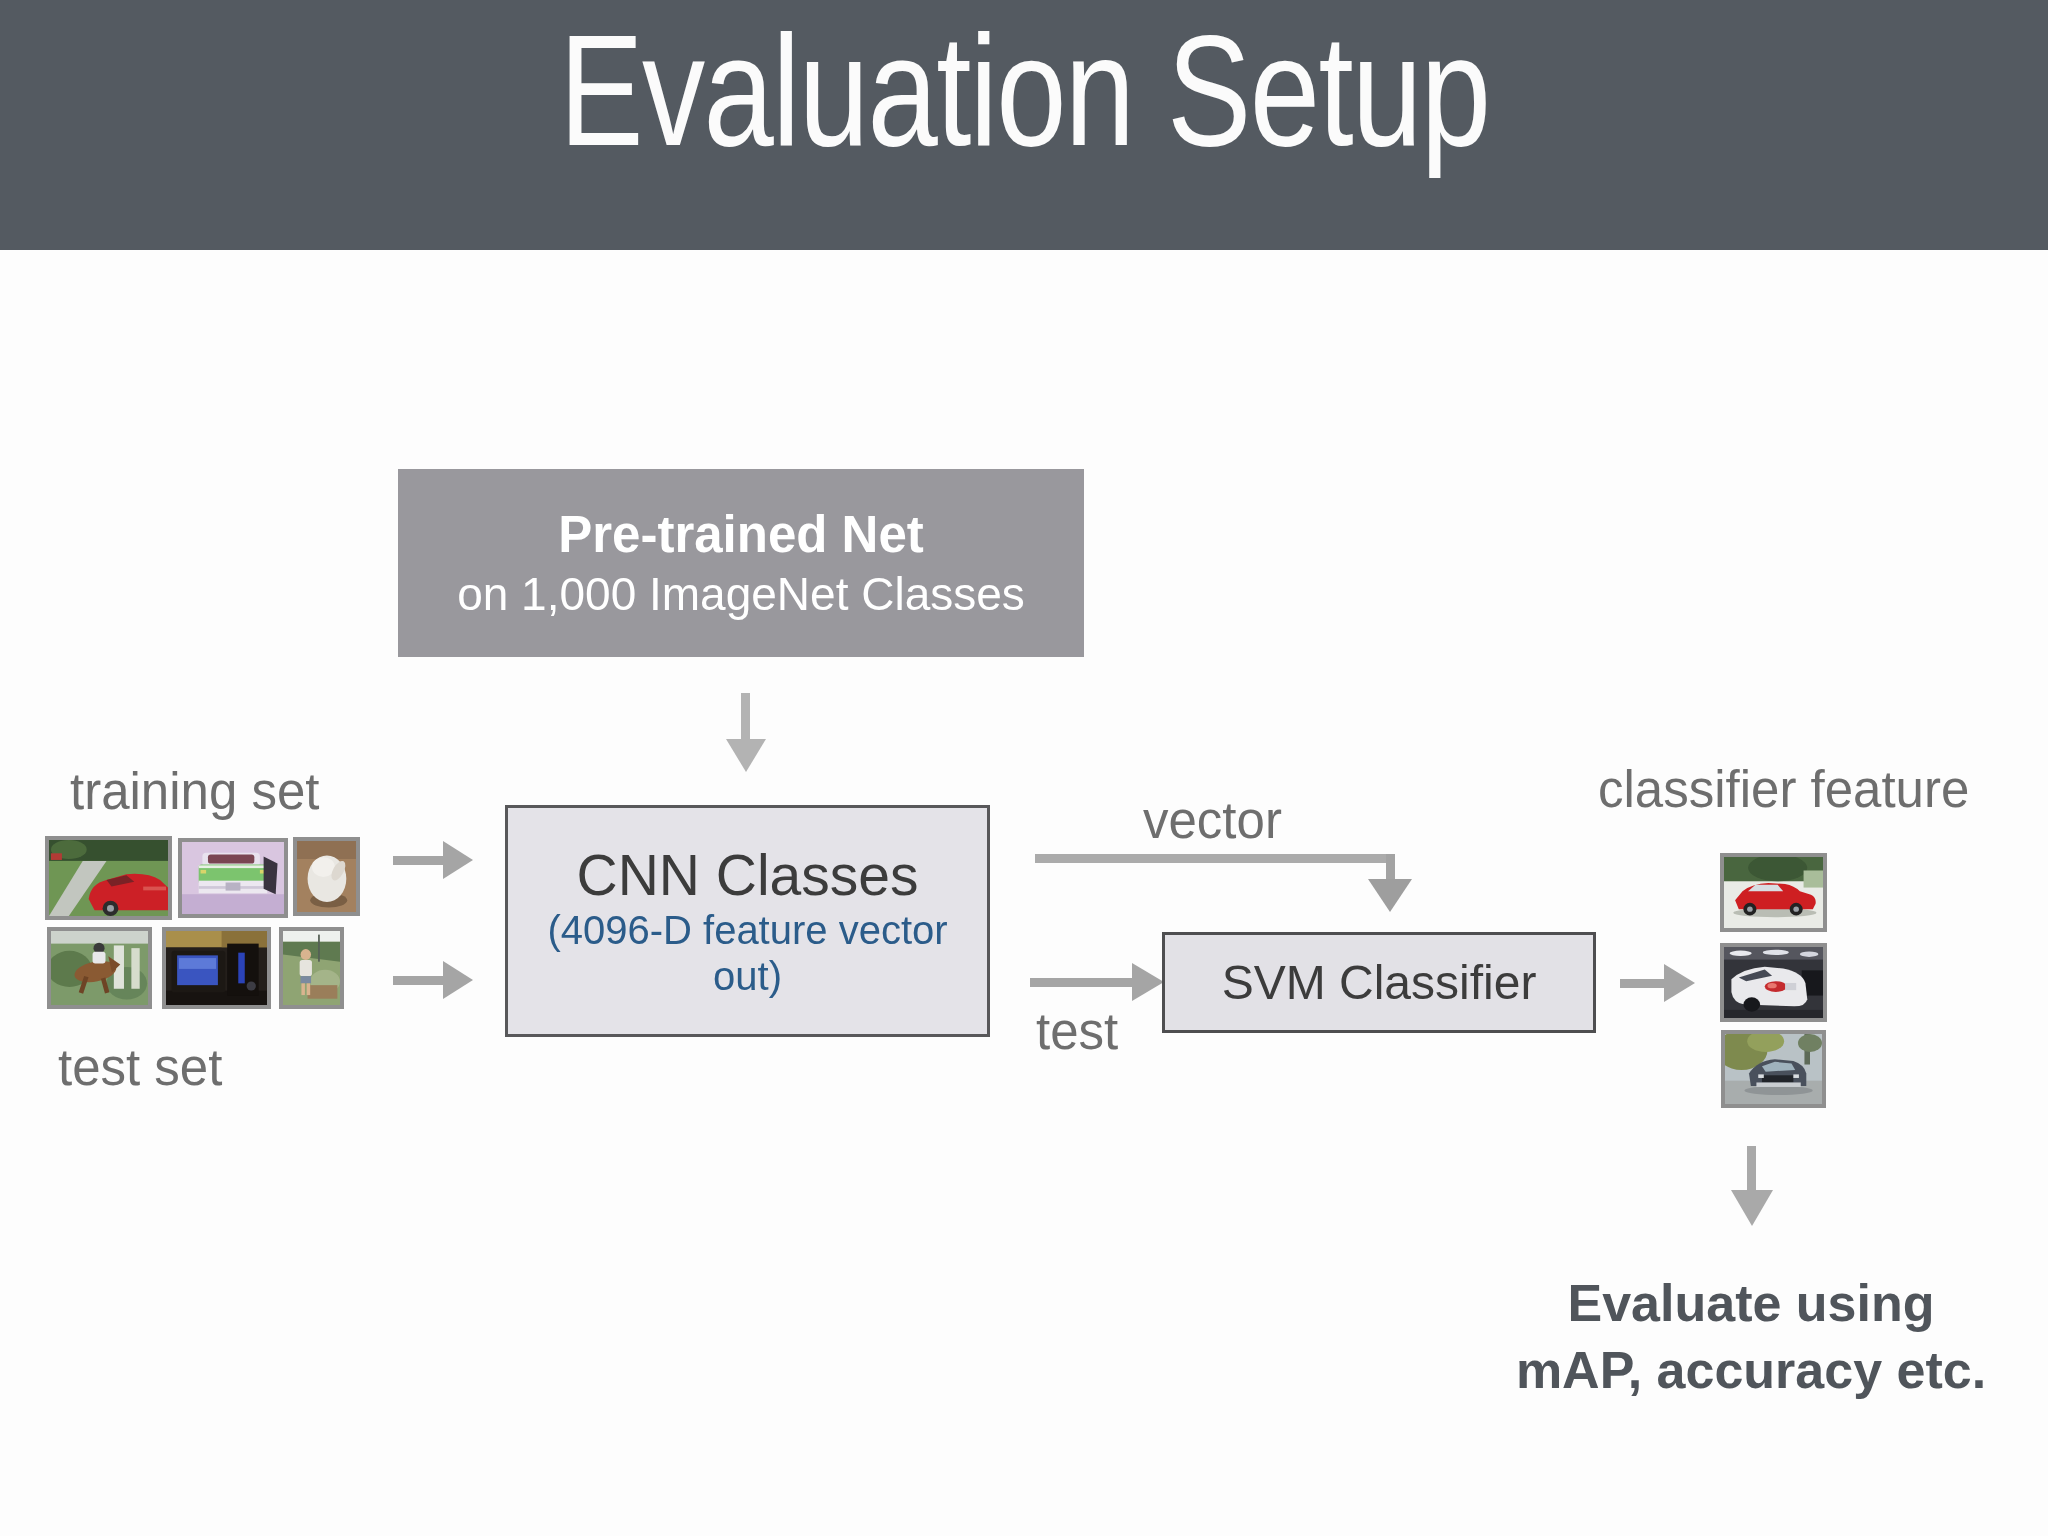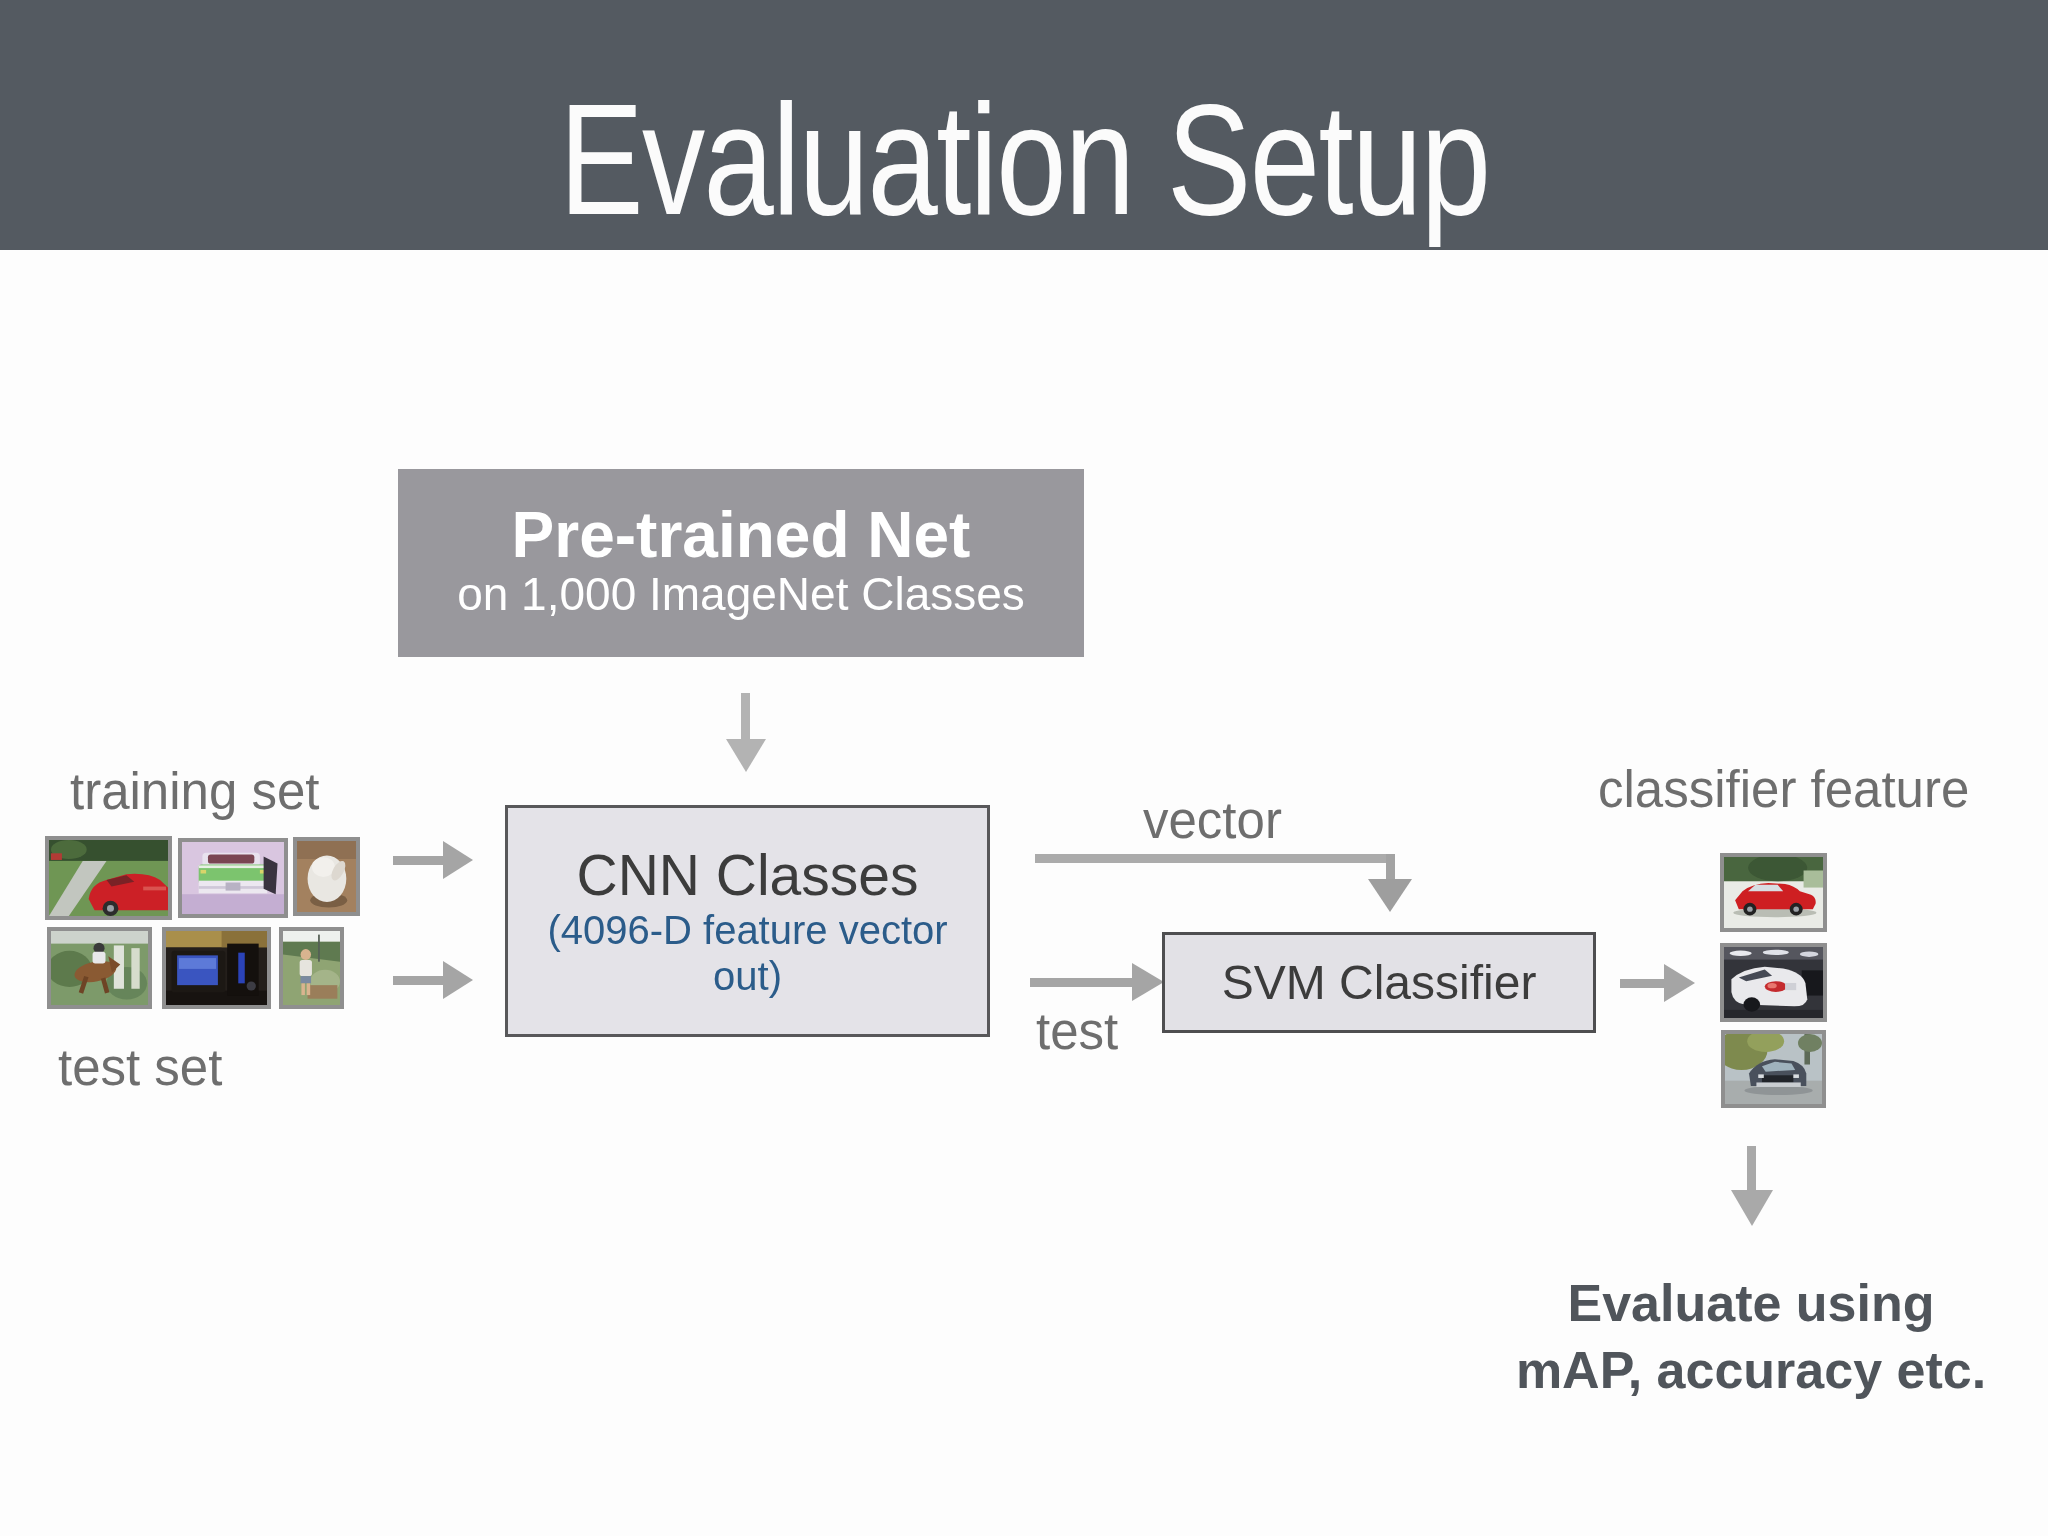--- a/index.html
+++ b/index.html
@@ -5,35 +5,35 @@
   html,body { margin:0; padding:0; background:#ffffff; }
   .stage {
     position:relative; width:2048px; height:1536px;
     background:#fdfdfd; overflow:hidden;
     font-family:"Liberation Sans", sans-serif;
   }
 
   
   .header {
     position:absolute; left:0; top:0; width:2048px; height:250px;
-    background:#545a61; display:flex; align-items:flex-end; justify-content:center;
+    background:#545a61; display:flex; align-items:flex-start; justify-content:center;
   }
   .header h1 {
     margin:0; color:#fbfbfb; font-weight:400; font-size:158px;
     letter-spacing:-2px; transform:scaleX(0.80); white-space:nowrap;
   }
 
   
   .box { position:absolute; box-sizing:border-box; display:flex; flex-direction:column; align-items:center; justify-content:center; text-align:center; }
 
   .pretrained {
     left:398px; top:469px; width:686px; height:188px;
     background:#99989d; color:#ffffff;
   }
-  .pretrained .l1 { font-size:64px; font-weight:bold; line-height:62px; }
+  .pretrained .l1 { font-size:51px; font-weight:bold; line-height:62px; }
   .pretrained .l2 { font-size:46px; line-height:56px; }
 
   .cnn {
     left:505px; top:805px; width:485px; height:232px;
     background:#e4e3e8; border:3px solid #58585a; color:#3c3c3c;
   }
   .cnn .t { font-size:57px; line-height:64px; }
   .cnn .sub { font-size:40px; line-height:46px; color:#2b5c8a; }
 
   .svm {

